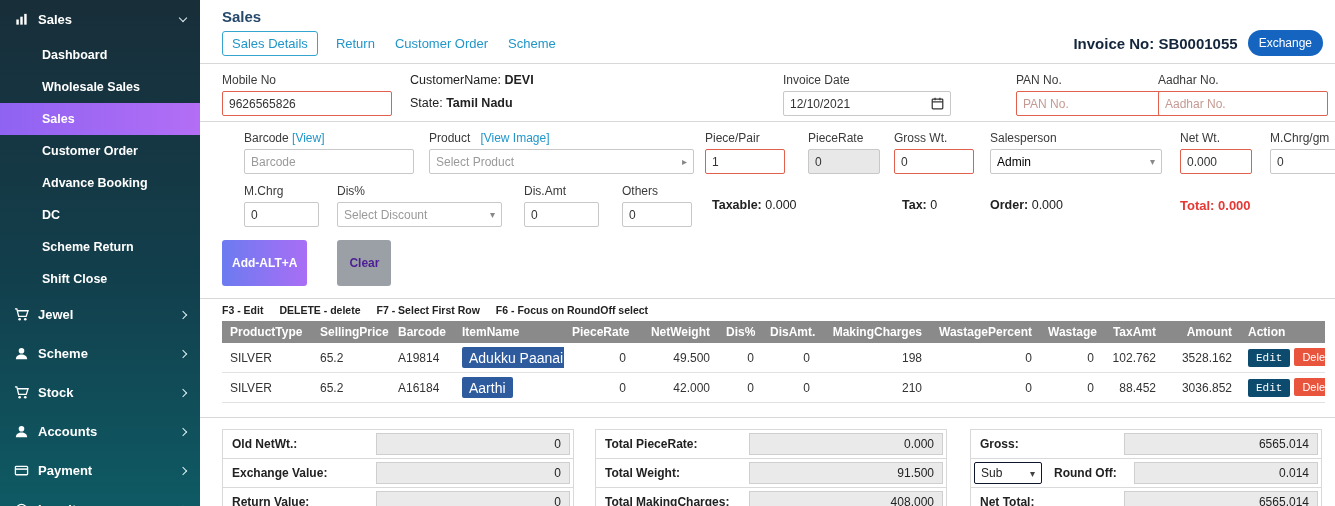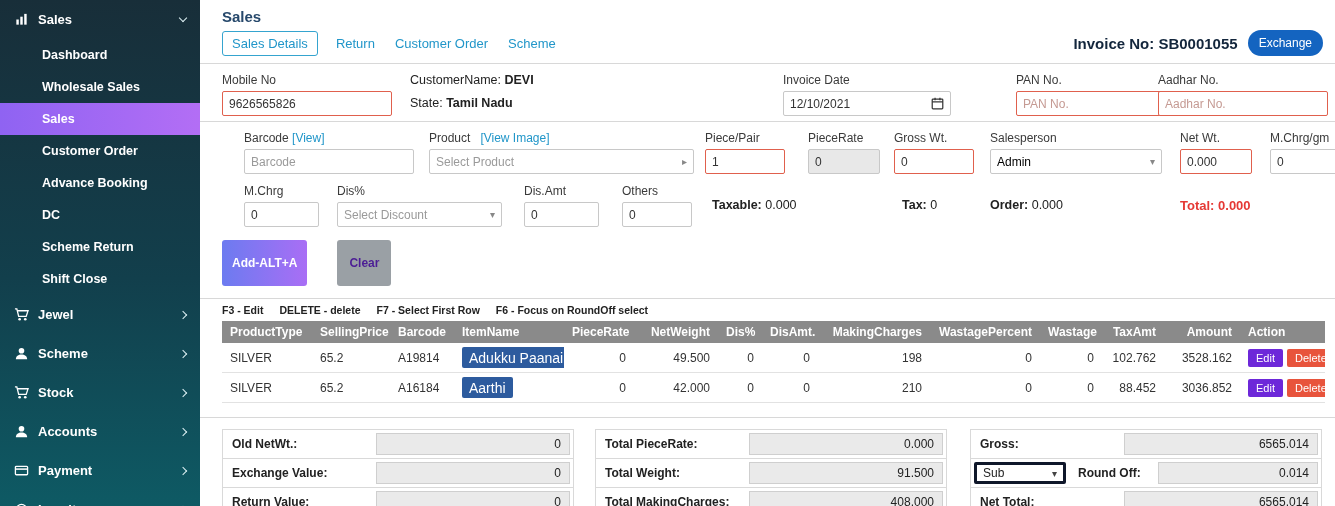--- a/index.html
+++ b/index.html
@@ -57,34 +57,34 @@
   .hints { border-top:1px solid #d8d8d8; padding:5px 16px 3px 22px; font-size:10.5px; font-weight:600; color:#222; }
   .hints span { margin-right:16px; }
 
   
   .tablewrap { padding:2px 14px 6px 22px; }
   table.grid { border-collapse:collapse; table-layout:fixed; width:1100px; }
   table.grid th { background:#8a8a8a; color:#fff; font-size:12px; font-weight:700; padding:4px 8px; text-align:left; white-space:nowrap; overflow:hidden; }
   table.grid th.num, table.grid td.num { text-align:right; }
   table.grid td { font-size:12px; color:#333; padding:4px 8px; border-bottom:1px solid #e2e2e2; background:#fff; white-space:nowrap; overflow:hidden; }
   .badge { display:inline-block; background:#2d5b9e; color:#fff; font-size:14px; padding:2.5px 7px; border-radius:2px; }
-  .btn-edit { background:#6d28d9; color:#fff; border:none; border-radius:2px; font-size:11px; padding:3px 8px; cursor:pointer; margin-right:4px; }
+  .btn-edit { background:#0c4a6e; color:#fff; border:none; border-radius:2px; font-size:11px; padding:3px 8px; cursor:pointer; margin-right:4px;font-family:Liberation Mono, monospace; }
   .btn-del { background:#e8543c; color:#fff; border:none; border-radius:2px; font-size:11px; padding:3px 8px; cursor:pointer; }
 
   
   .summary { border-top:1px solid #d8d8d8; margin-top:8px; padding-top:11px; position:relative; height:145px; }
   .sumgroup { position:absolute; top:11px; width:352px; }
   .g1 { left:22px; } .g2 { left:395px; } .g3 { left:770px; }
   .sumrow { display:flex; align-items:stretch; border:1px solid #d9d9d9; height:30px; margin-top:-1px; background:#fff; }
   .sumrow:first-child { margin-top:0; }
   .sumlabel { width:150px; flex-shrink:0; display:flex; align-items:center; padding:0 9px; font-size:12px; font-weight:700; color:#222; white-space:nowrap; }
   .sumlabel.narrow { width:86px; }
   .sumval { flex:1; margin:3px; border:1px solid #cfcfcf; background:#eaeaea; display:flex; align-items:center; justify-content:flex-end; padding:0 8px; font-size:12px; color:#222; }
   .sumsel { flex:1; margin:3px; border:1px solid #cfcfcf; background:#fff; display:flex; align-items:center; padding:0 8px; font-size:12px; cursor:pointer; }
-  .minisel { width:92px; flex-shrink:0; margin:3px; border:3px solid #0f172a; background:#fff; display:flex; align-items:center; padding:0 6px; font-size:12px; color:#222; cursor:pointer; border-radius:2px; }
+  .minisel { width:68px; flex-shrink:0; margin:3px; border:1px solid #0f172a; background:#fff; display:flex; align-items:center; padding:0 6px; font-size:12px; color:#222; cursor:pointer; border-radius:2px; }
   .minisel .caret { margin-left:auto; font-size:10px; color:#444; }
 </style>
 </head>
 <body>
 
 <div class="sidebar">
   <div class="snav">
     <svg class="ic" width="15" height="15" viewBox="0 0 16 16">
         <rect x="2.5" y="8" width="2.6" height="5.5" fill="#fff"></rect>
         <rect x="6.7" y="5" width="2.6" height="8.5" fill="#fff"></rect>

